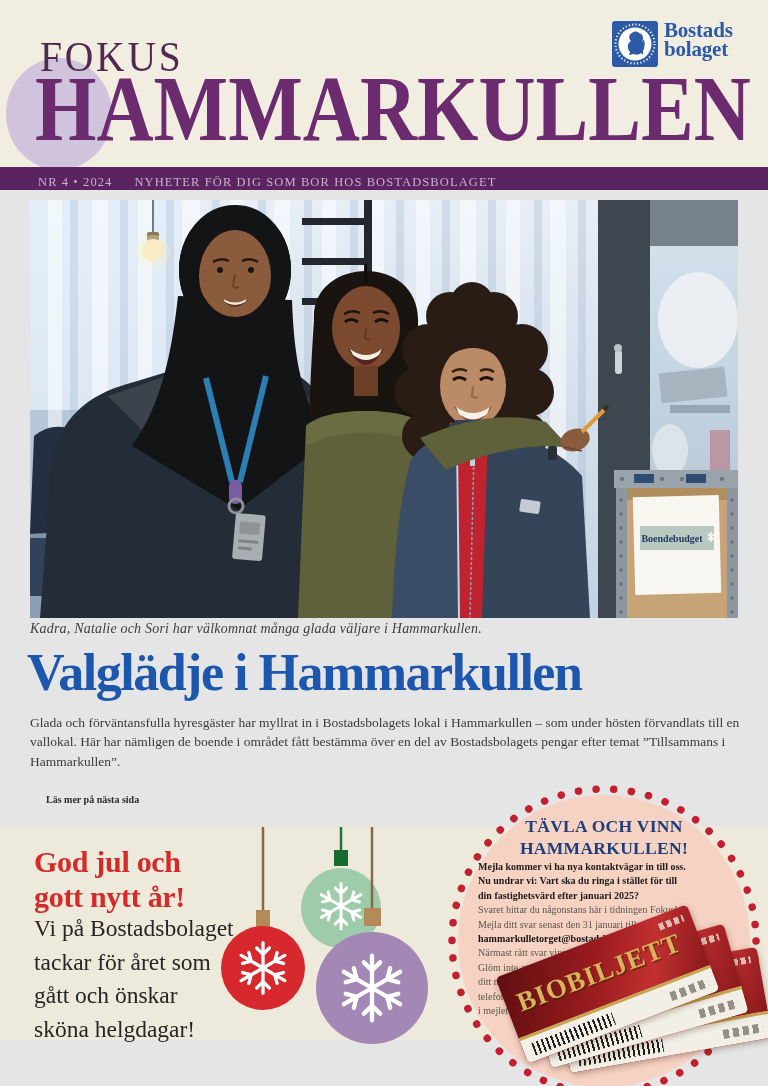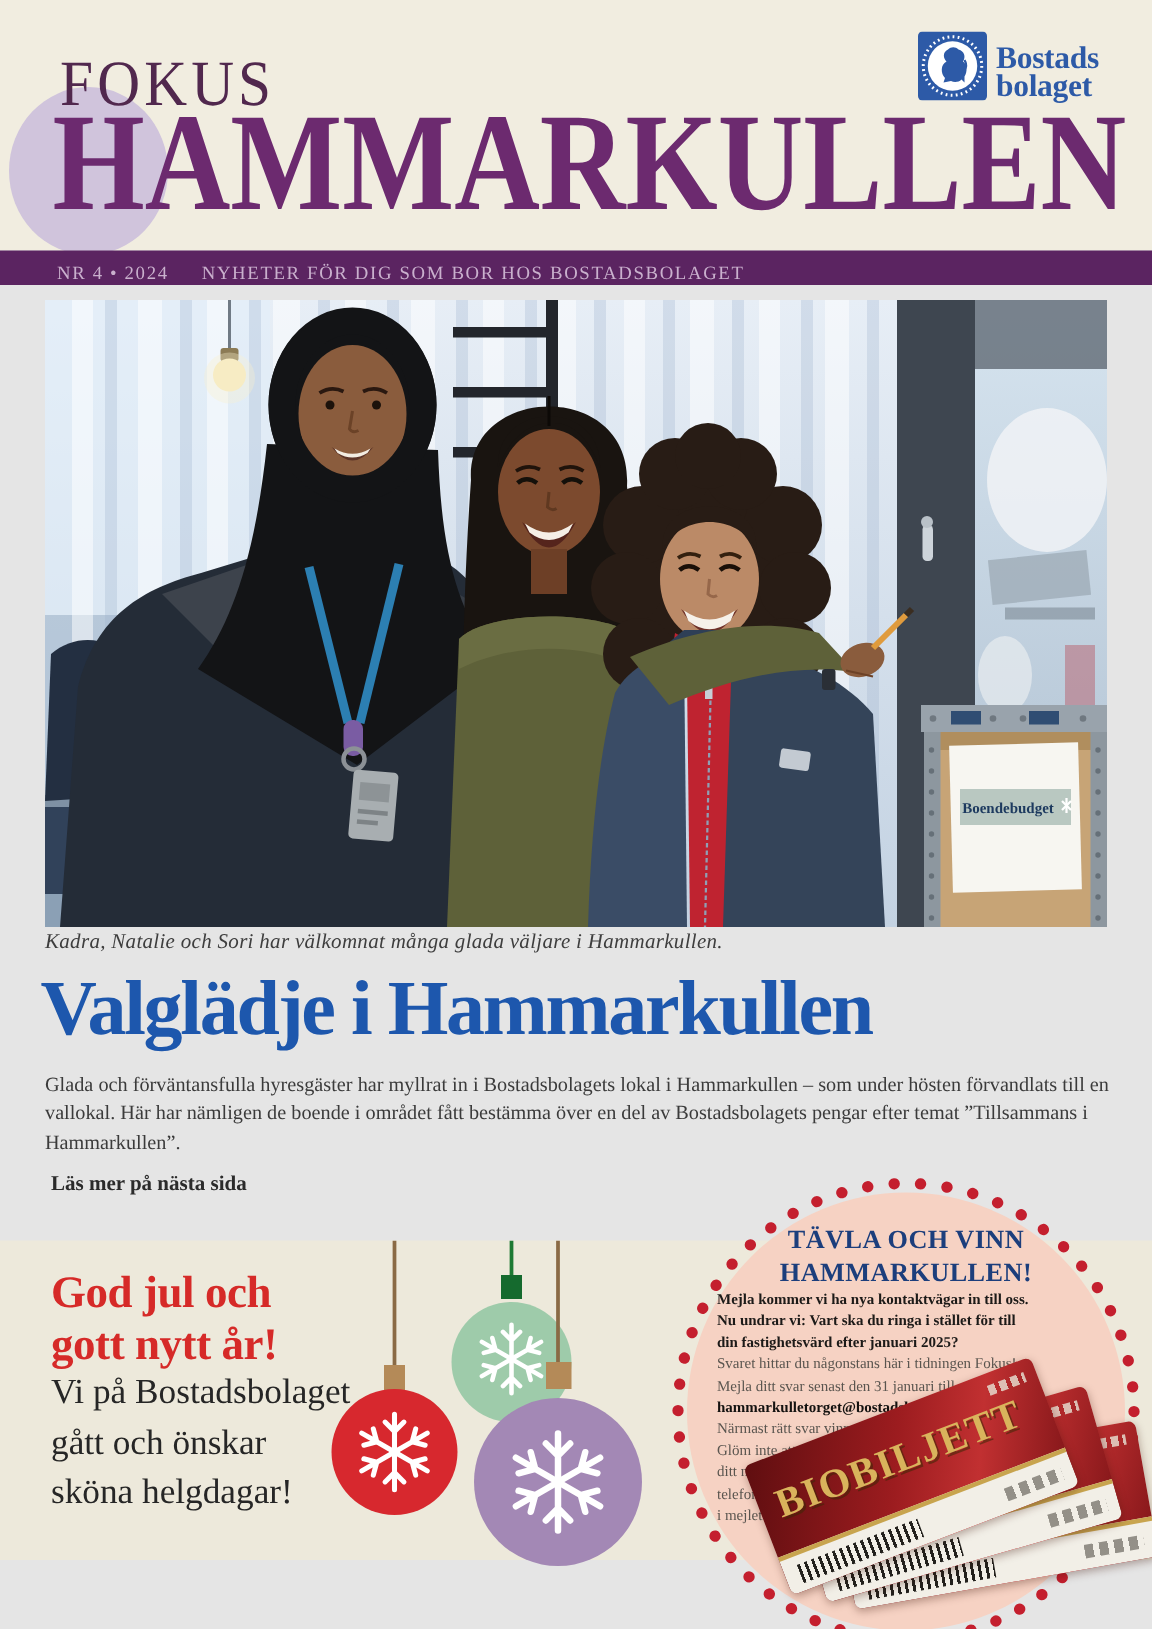--- a/index.html
+++ b/index.html
@@ -6,33 +6,33 @@
   .page{
     position:relative;width:768px;height:1086px;margin:0 auto;
     background:#e5e5e5;overflow:hidden;
     font-family:Liberation Serif, serif;
   }
   
   .masthead-bg{position:absolute;left:0;top:0;width:768px;height:167px;background:#f1ede0;}
   .accent-ellipse{position:absolute;left:6px;top:58px;width:106px;height:112px;border-radius:50%;background:#d0c4dc;z-index:1;}
   .kicker{position:absolute;left:40px;top:32px;font-size:43px;font-weight:400;color:#51284e;letter-spacing:3px;z-index:2;transform:scaleX(.92);transform-origin:left top;}
   .main-title{position:absolute;left:35px;top:62px;font-size:93px;line-height:1;font-weight:800;color:#6c2a6f;letter-spacing:0;z-index:2;transform:scaleX(.85);transform-origin:left top;white-space:nowrap;}
-  .logo{position:absolute;left:612px;top:21px;display:flex;gap:6px;align-items:flex-end;z-index:2;}
+  .logo{position:absolute;left:612px;top:21px;display:flex;gap:6px;align-items:flex-start;z-index:2;}
   .logo-text{font-size:21px;font-weight:bold;color:#2d5aa7;line-height:19px;letter-spacing:-.2px;}
   
   .issue-bar{position:absolute;left:0;top:167px;width:768px;height:23px;background:#5b2461;z-index:3;
     display:flex;align-items:flex-end;padding-left:38px;box-sizing:border-box;gap:22px;
     font-size:12.5px;letter-spacing:1.1px;color:#c9b0cd;}
   
   .photo{position:absolute;left:30px;top:200px;width:708px;height:418px;}
   .caption{position:absolute;left:30px;top:621px;font-size:14px;font-style:italic;color:#3e3e3e;letter-spacing:.2px;}
   
   .headline{position:absolute;left:27px;top:643px;margin:0;font-size:52px;font-weight:800;color:#1d57ad;letter-spacing:-1.5px;white-space:nowrap;}
   .lead{position:absolute;left:30px;top:713px;width:716px;margin:0;font-size:13.5px;line-height:1.44;color:#3b3b3b;}
-  .read-more{position:absolute;left:30px;top:778px;margin:4px;font-size:14px;font-weight:bold;color:#2b2b2b;}
+  .read-more{position:absolute;left:30px;top:778px;margin:16px;font-size:10px;font-weight:bold;color:#2b2b2b;}
   
   .panel{position:absolute;left:0;top:827px;width:768px;height:213px;background:#ede9db;}
   .greet-title{position:absolute;left:34px;top:845px;font-size:30px;font-weight:800;line-height:1.16;color:#d62a28;letter-spacing:-.3px;}
   .greet-title span{display:block;}
   .greet-body{position:absolute;left:34px;top:912px;font-size:23.5px;line-height:1.43;color:#262626;}
   .greet-body span{display:block;}
   .ornaments{position:absolute;left:220px;top:827px;width:240px;height:222px;}
   
   .contest-circle{position:absolute;left:440px;top:780px;width:328px;height:306px;}
   .contest-title{position:absolute;left:454px;top:817px;width:300px;text-align:center;
@@ -313,20 +313,21 @@
   <p class="read-more">Läs mer på nästa sida</p>
 
   <div class="panel"></div>
 
   <div class="greet-title">
     <span>God jul och</span>
     <span>gott nytt år!</span>
   </div>
   <div class="greet-body">
     <span>Vi på Bostadsbolaget</span>
+    <span>tackar för året som</span>
     <span>gått och önskar</span>
     <span>sköna helgdagar!</span>
   </div>
 
   <svg class="ornaments" viewBox="220 827 240 222">
     <defs>
       <g id="flake6">
         <g>
             <path d="M0,0 L0,-24 M0,-13 L-6,-19 M0,-13 L6,-19" stroke="#fff" stroke-width="3.2" stroke-linecap="round" fill="none"></path>
           </g>

